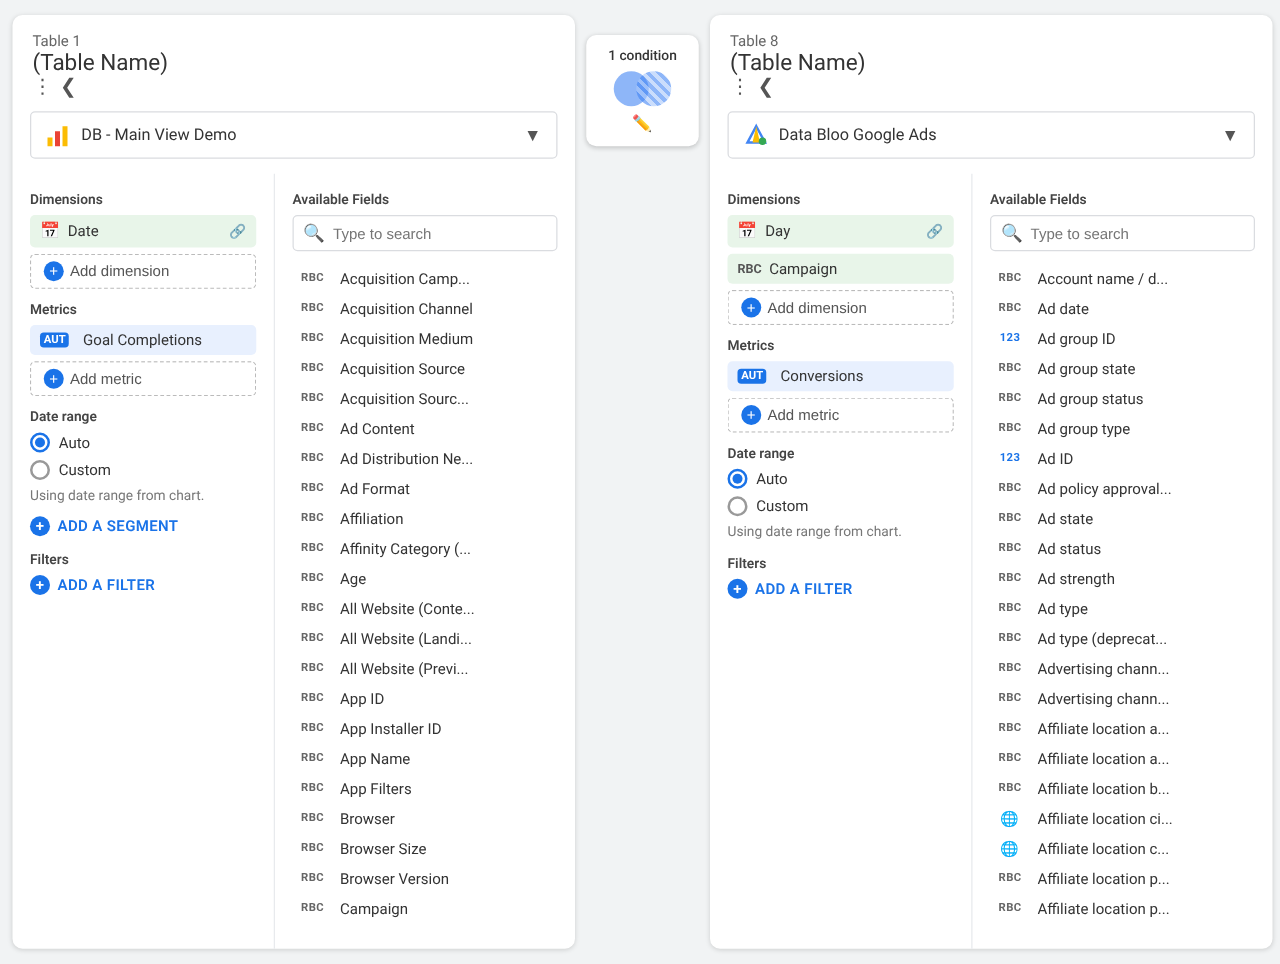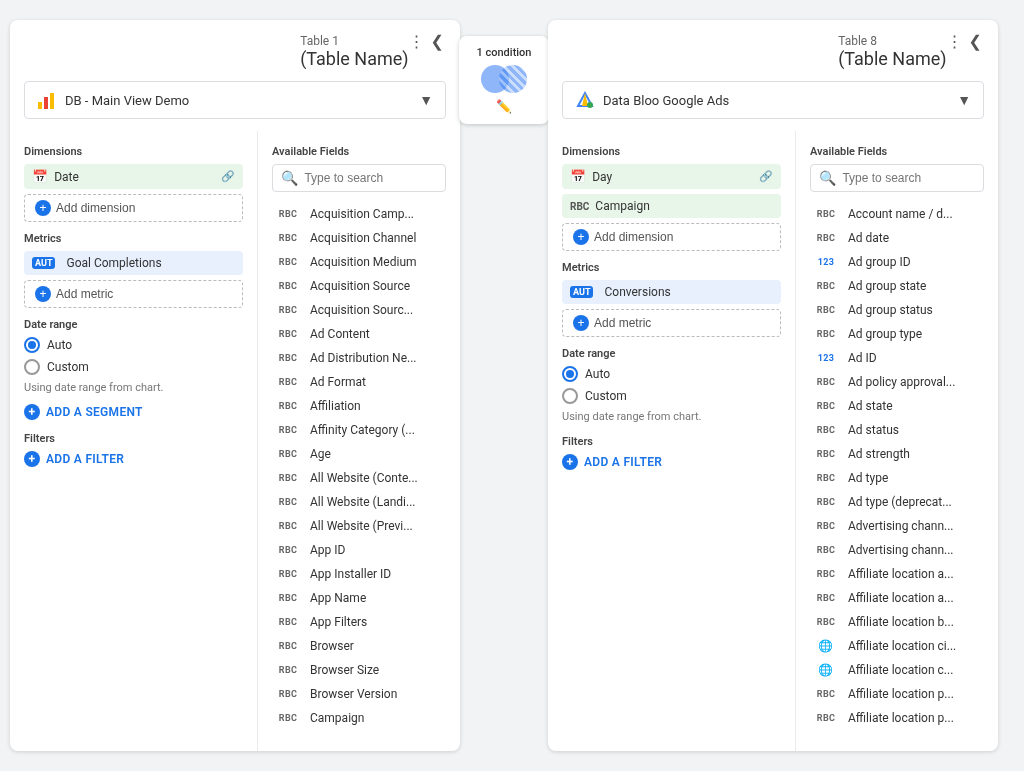--- a/index.html
+++ b/index.html
@@ -22,22 +22,23 @@
       background: #fff;
       border-radius: 8px;
       box-shadow: 0 1px 4px rgba(0,0,0,0.15);
       width: 450px;
       min-height: 720px;
       flex-shrink: 0;
     }
     .panel-header {
       padding: 14px 16px 8px 16px;
       display: flex;
-      justify-content: flex-end;
+      justify-content: center;
       align-items: flex-start;
+      flex-direction: column;
     }
     .panel-title-small {
       font-size: 12px;
       color: #666;
     }
     .panel-title-large {
       font-size: 18px;
       color: #333;
       font-weight: 400;
     }
@@ -76,21 +77,21 @@
     }
     .dropdown-arrow {
       color: #555;
       font-size: 14px;
     }
     .panel-body {
       display: flex;
       height: 620px;
     }
     .left-col {
-      width: 248px;
+      width: 210px;
       padding: 10px 14px;
       border-right: 1px solid #e8eaed;
       overflow-y: auto;
       flex-shrink: 0;
     }
     .right-col {
       flex: 1;
       padding: 10px 14px;
       overflow-y: auto;
     }
@@ -287,21 +288,21 @@
       overflow: hidden;
       text-overflow: ellipsis;
     }
     
     .join-bubble-wrapper {
       display: flex;
       flex-direction: column;
       align-items: center;
       justify-content: flex-start;
       padding-top: 16px;
-      width: 88px;
+      width: 108px;
       flex-shrink: 0;
     }
     .join-bubble {
       background: #fff;
       border-radius: 8px;
       box-shadow: 0 1px 4px rgba(0,0,0,0.2);
       padding: 10px 14px;
       text-align: center;
       min-width: 90px;
     }

